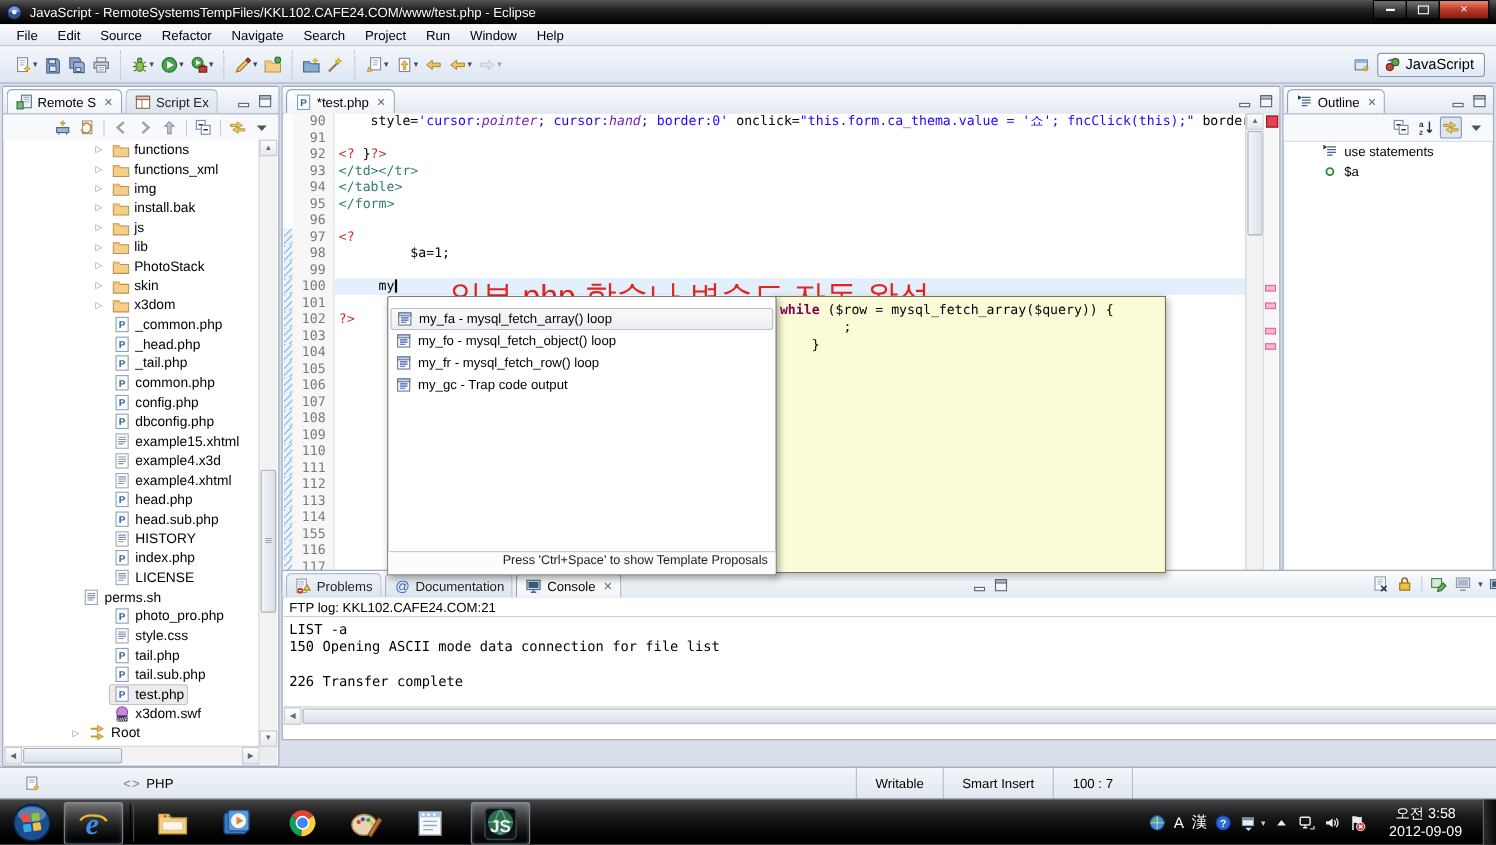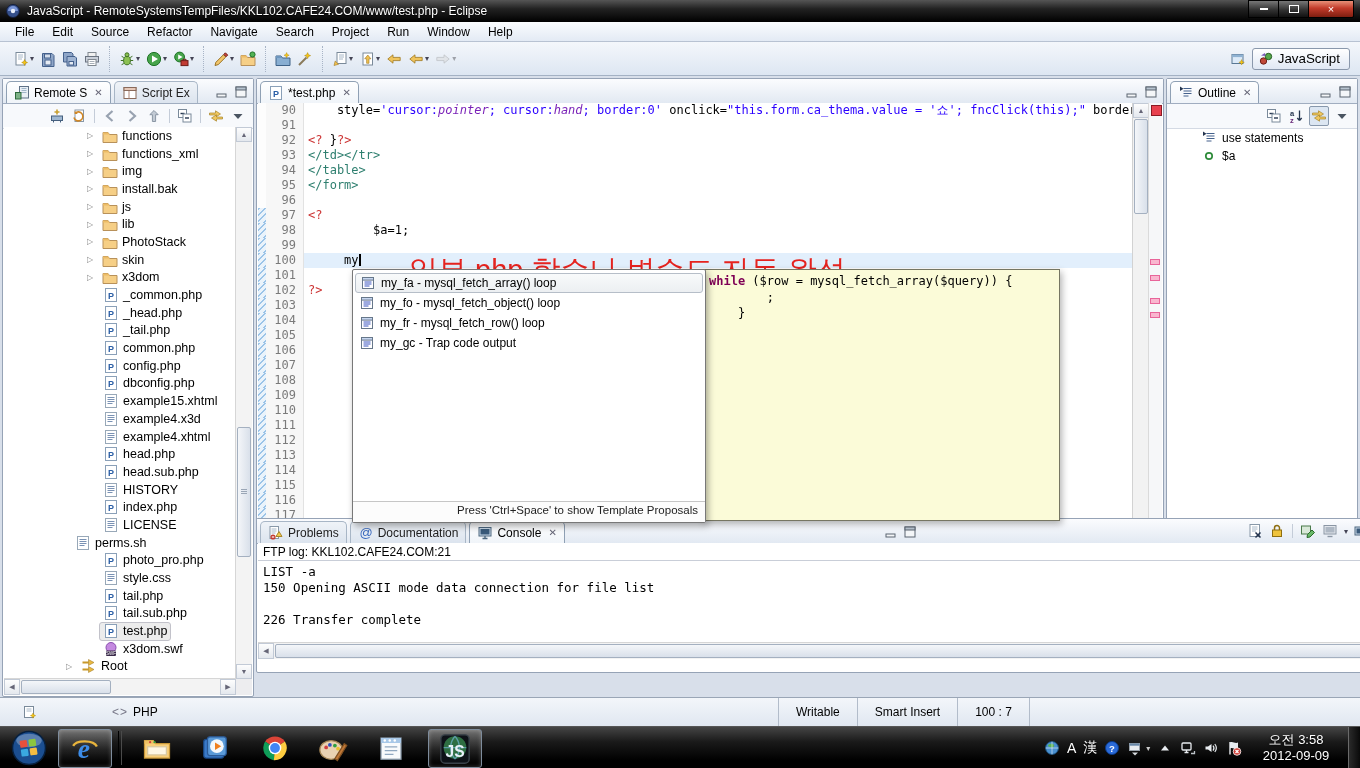--- a/index.html
+++ b/index.html
@@ -72,21 +72,21 @@
   .cl .lnum{width:30px;flex:none;text-align:right;padding-right:7px;color:#7A7A7A;background:#F7F7F7;border-right:1px solid #E2E2E2;box-sizing:content-box;}
   .cl .lcode{flex:1;padding-left:4px;white-space:pre;overflow:hidden;}
   .cl.cur .lcode{background:#E2EFFC;}
   .pl{color:#000}.st{color:#2A00FF}.it{color:#7A22B8;font-style:italic}
   .ph{color:#CC3333}.tg{color:#2E7F6F}.kw{color:#7F0055;font-weight:bold}
   .caret{display:inline-block;width:2px;height:12px;background:#000;vertical-align:-2px;}
   .annot{position:absolute;left:152px;top:56px;color:#E5231F;font-size:29px;line-height:54px;white-space:pre;pointer-events:none;}
   
   #cmp{position:absolute;left:95px;top:190px;width:352px;height:252px;background:#fff;
     border:1px solid #787878;border-radius:2px;box-shadow:2px 3px 7px rgba(0,0,0,.35);display:flex;flex-direction:column;z-index:6;}
-  #cmp-list{flex:1;padding:3px 2px;overflow:hidden;}
+  #cmp-list{flex:1;padding:3px 2px;overflow:hidden;margin-top:7px;}
   .cmp-item{height:20px;display:flex;align-items:center;gap:5px;padding:0 4px;white-space:nowrap;}
   .cmp-item.sel{border:1px solid #B6BEC8;border-radius:3px;background:linear-gradient(#F8FAFB,#ECEFF2);height:18px;}
   #cmp-footer{height:18px;border-top:1px solid #C6C6C6;background:#FCFCFC;color:#222;
     font-size:11.5px;text-align:right;padding:2px 7px 0 0;}
   
   #ttip{position:absolute;left:445px;top:190px;width:358px;height:252px;background:#FBFBD8;
     border:1px solid #767662;box-shadow:2px 3px 7px rgba(0,0,0,.3);z-index:5;
     font-family:"DejaVu Sans Mono",monospace;font-size:12px;line-height:16px;white-space:pre;padding:3px 6px;box-sizing:border-box;}
   
   #ed-vscroll{position:absolute;right:14px;top:24px;bottom:18px;width:16px;background:#F2F2F2;border-left:1px solid #D2D2D2;}
@@ -915,21 +915,21 @@
           <span class="lnum">113</span>
           <span class="lcode"></span>
         </div>
         <div class="cl">
           <span class="diff chg"></span>
           <span class="lnum">114</span>
           <span class="lcode"></span>
         </div>
         <div class="cl">
           <span class="diff chg"></span>
-          <span class="lnum">115</span>
+          <span class="lnum">155</span>
           <span class="lcode"></span>
         </div>
         <div class="cl">
           <span class="diff chg"></span>
           <span class="lnum">116</span>
           <span class="lcode"></span>
         </div>
         <div class="cl">
           <span class="diff chg"></span>
           <span class="lnum">117</span>

